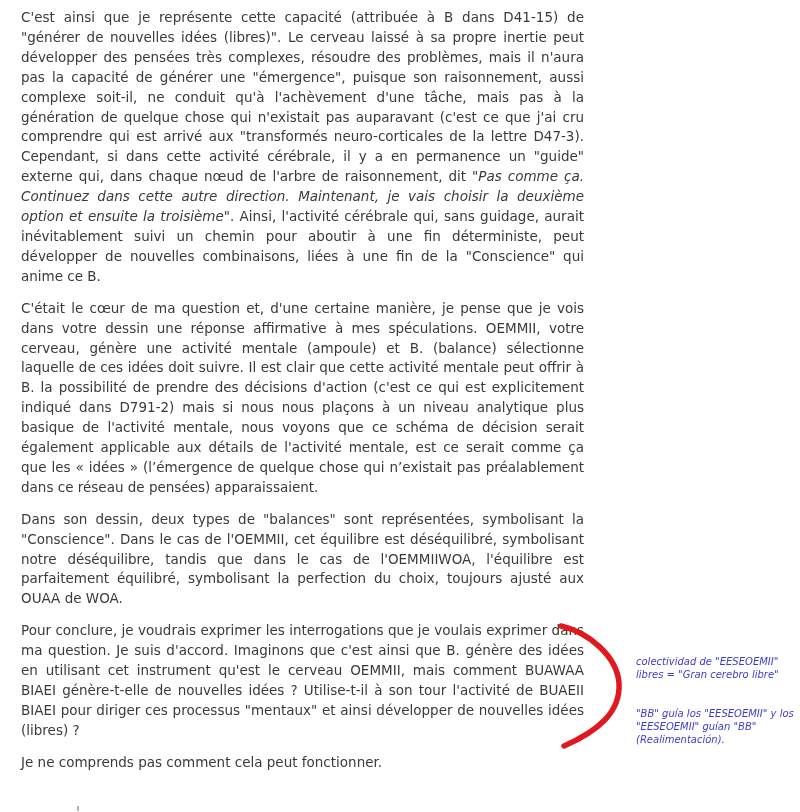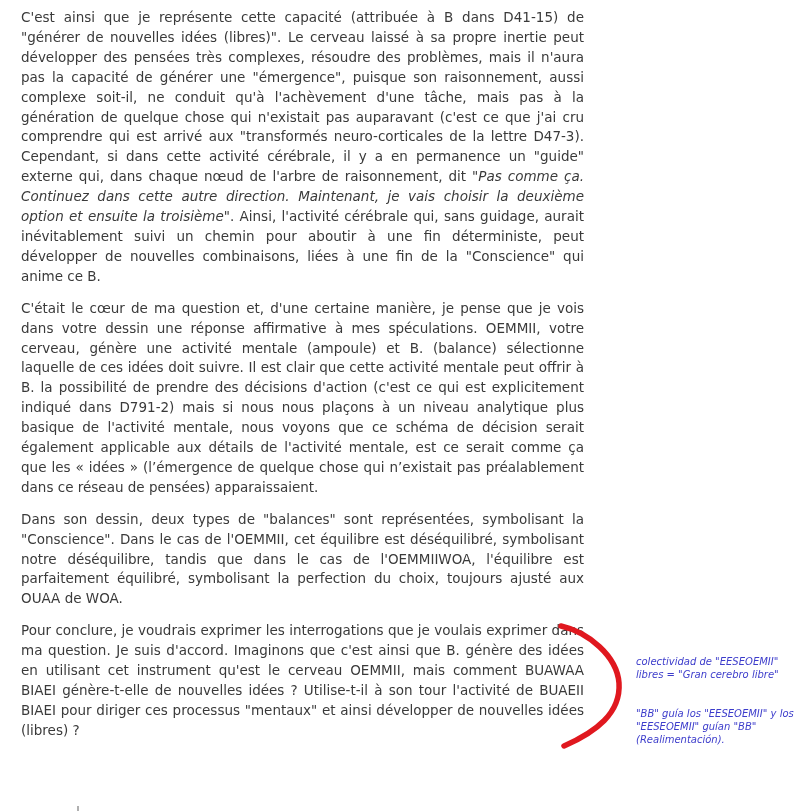--- a/index.html
+++ b/index.html
@@ -66,20 +66,21 @@
 
   <div class="text-column" style="color: rgb(58, 58, 58);">
     <p><span>C'est ainsi que je représente cette capacité (attribuée à B dans D41-15) de "générer de nouvelles idées (libres)". Le cerveau laissé à sa propre inertie peut développer des pensées très complexes, résoudre des problèmes, mais il n'aura pas la capacité de générer une "émergence", puisque son raisonnement, aussi complexe soit-il, ne conduit qu'à l'achèvement d'une tâche, mais pas à la génération de quelque chose qui n'existait pas auparavant (c'est ce que j'ai cru comprendre qui est arrivé aux "transformés neuro-corticales de la lettre D47-3). Cependant, si dans cette activité cérébrale, il y a en permanence un "guide" externe qui, dans chaque nœud de l'arbre de raisonnement, dit "</span><span class="italic">Pas comme ça. Continuez dans cette autre direction. Maintenant, je vais choisir la deuxième option et ensuite la troisième</span><span>". Ainsi, l'activité cérébrale qui, sans guidage, aurait inévitablement suivi un chemin pour aboutir à une fin déterministe, peut développer de nouvelles combinaisons, liées à une fin de la "Conscience" qui anime ce B.</span></p>
 
     <p>C'était le cœur de ma question et, d'une certaine manière, je pense que je vois dans votre dessin une réponse affirmative à mes spéculations. OEMMII, votre cerveau, génère une activité mentale (ampoule) et B. (balance) sélectionne laquelle de ces idées doit suivre. Il est clair que cette activité mentale peut offrir à B. la possibilité de prendre des décisions d'action (c'est ce qui est explicitement indiqué dans D791-2) mais si nous nous plaçons à un niveau analytique plus basique de l'activité mentale, nous voyons que ce schéma de décision serait également applicable aux détails de l'activité mentale, est ce serait comme ça que les « idées » (l’émergence de quelque chose qui n’existait pas préalablement dans ce réseau de pensées) apparaissaient.</p>
 
     <p>Dans son dessin, deux types de "balances" sont représentées, symbolisant la "Conscience". Dans le cas de l'OEMMII, cet équilibre est déséquilibré, symbolisant notre déséquilibre, tandis que dans le cas de l'OEMMIIWOA, l'équilibre est parfaitement équilibré, symbolisant la perfection du choix, toujours ajusté aux OUAA de WOA.</p>
 
     <p>Pour conclure, je voudrais exprimer les interrogations que je voulais exprimer dans ma question. Je suis d'accord. Imaginons que c'est ainsi que B. génère des idées en utilisant cet instrument qu'est le cerveau OEMMII, mais comment BUAWAA BIAEI génère-t-elle de nouvelles idées ? Utilise-t-il à son tour l'activité de BUAEII BIAEI pour diriger ces processus "mentaux" et ainsi développer de nouvelles idées (libres) ?</p>
 
+    <p>Je ne comprends pas comment cela peut fonctionner.</p>
 
   </div>
 
   <svg class="red-curve" viewBox="0 0 82 138">
     <path d="M 11 10 C 38 16, 67 40, 69 67 C 71 97, 46 116, 14 130" fill="none" stroke-width="5.5" stroke-linecap="round" stroke="#e0181f"></path>
   </svg>
 
   <div class="margin-note" style="color: rgb(60, 60, 203);">
     <p>colectividad de "EESEOEMII"
 libres = "Gran cerebro libre"</p>

